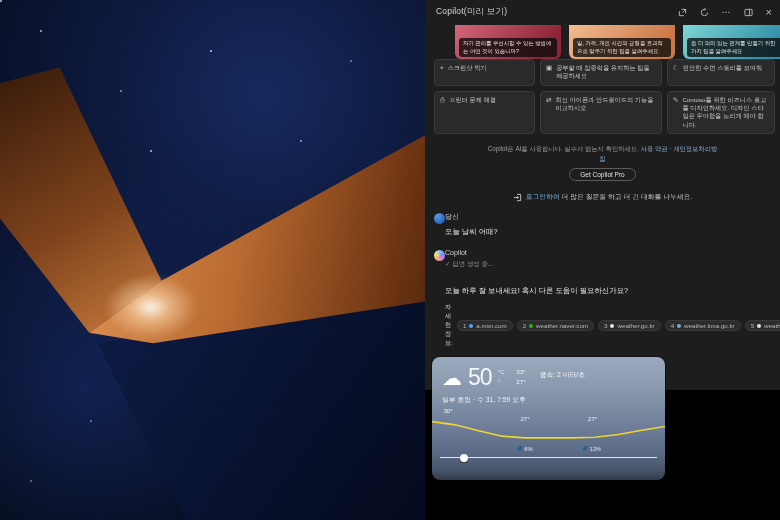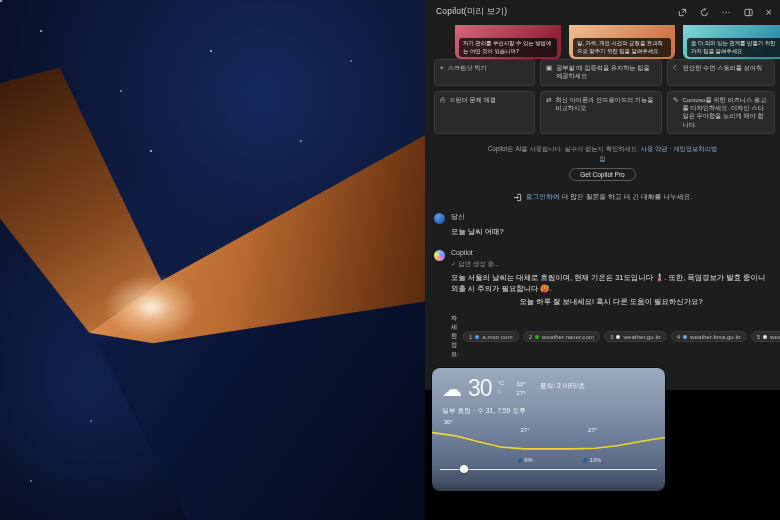--- a/index.html
+++ b/index.html
@@ -63,21 +63,21 @@
   .disclaimer .dlink { color:#8fb8dd; }
   .pro-btn { margin:5px auto 0; border:1px solid #5c5c5c; border-radius:10px; padding:2px 10px;
     font-size:6.5px; color:#e0e0e0; background:transparent; display:block; cursor:default; flex:0 0 auto; }
   .signin-row { display:flex; align-items:center; justify-content:center; gap:4px; margin-top:11px;
     font-size:6.8px; color:#c9c9c9; flex:0 0 auto; }
   .signin-row .slink { color:#79b6ef; }
   .signin-row svg { display:block; }
 
   
   .chat { margin:10px 9px 0; flex:0 0 auto; }
-  .msg { display:flex; gap:6px; }
+  .msg { display:flex; gap:0; }
   .msg + .msg { margin-top:12px; }
   .avatar { width:11px; height:11px; border-radius:50%; flex:0 0 auto; margin-top:1px; }
   .avatar.user { background:radial-gradient(circle at 35% 30%, #5d9ae8, #2b62b8 70%); }
   .avatar.bot { background:conic-gradient(#77c9f5, #7f86f2, #d57bf0, #f2b06e, #f5e57a, #77c9f5); }
   .msg .mname { font-size:7px; color:#cfcfcf; }
   .msg .mtext { font-size:7.4px; color:#e8e8e8; margin-top:4px; line-height:1.5; }
   .status-line { font-size:6.4px; color:#9a9a9a; margin-top:4px; }
   .status-line .chk { color:#9a9a9a; margin-right:2px; }
   .sources-row { display:flex; align-items:center; flex-wrap:nowrap; gap:4px; margin-top:7px; font-size:6.2px; color:#cfcfcf; }
   .src-pill { display:flex; align-items:center; gap:3px; background:#2c2c2c; border:1px solid #3a3a3a;
@@ -221,22 +221,21 @@
           <div class="mtext">오늘 날씨 어때?</div>
         </div>
       </div>
       <div class="msg">
         <div class="avatar bot"></div>
         <div style="min-width:0;">
           <div class="mname">Copilot</div>
           <div class="status-line">
             <span class="chk">✓</span><span>답변 생성 중...</span>
           </div>
-          <div class="mtext" style="margin-top:3px;">오늘 서울의 날씨는 대체로 흐림이며, 현재 기온은 31도입니다 🌡️. 또한, 폭염경보가 발효 중이니 외출 시 주의가 필요합니다 🥵.</div>
-          <div class="mtext" style="margin-top:2px;text-align:center;">오늘 하루 잘 보내세요! 혹시 다른 도움이 필요하신가요?</div>
+          <div class="mtext" style="margin-top:16px;">오늘 하루 잘 보내세요! 혹시 다른 도움이 필요하신가요?</div>
           <div class="sources-row">
             <span>자세한 정보:</span>
             <span class="src-pill">
               <span>1</span>
                 <span class="dot" style="background: rgb(77, 163, 255);"></span>
                 <span>a.msn.com</span>
             </span>
             <span class="src-pill">
               <span>2</span>
                 <span class="dot" style="background: rgb(45, 180, 0);"></span>
@@ -260,21 +259,21 @@
 
           </div>
         </div>
       </div>
     </div>
 
     <div class="weather">
       <div class="wbody">
         <div class="cur-row">
           <span class="cloud">☁</span>
-          <span class="big-temp">30</span>
+          <span class="big-temp">50</span>
           <span class="unit-col">
             <span>°C</span>
             <span class="uf">F</span>
           </span>
           <span class="hilo-col">
             <span>33°</span>
             <span>27°</span>
           </span>
           <span class="wind">풍속: 2 미터/초</span>
         </div>

